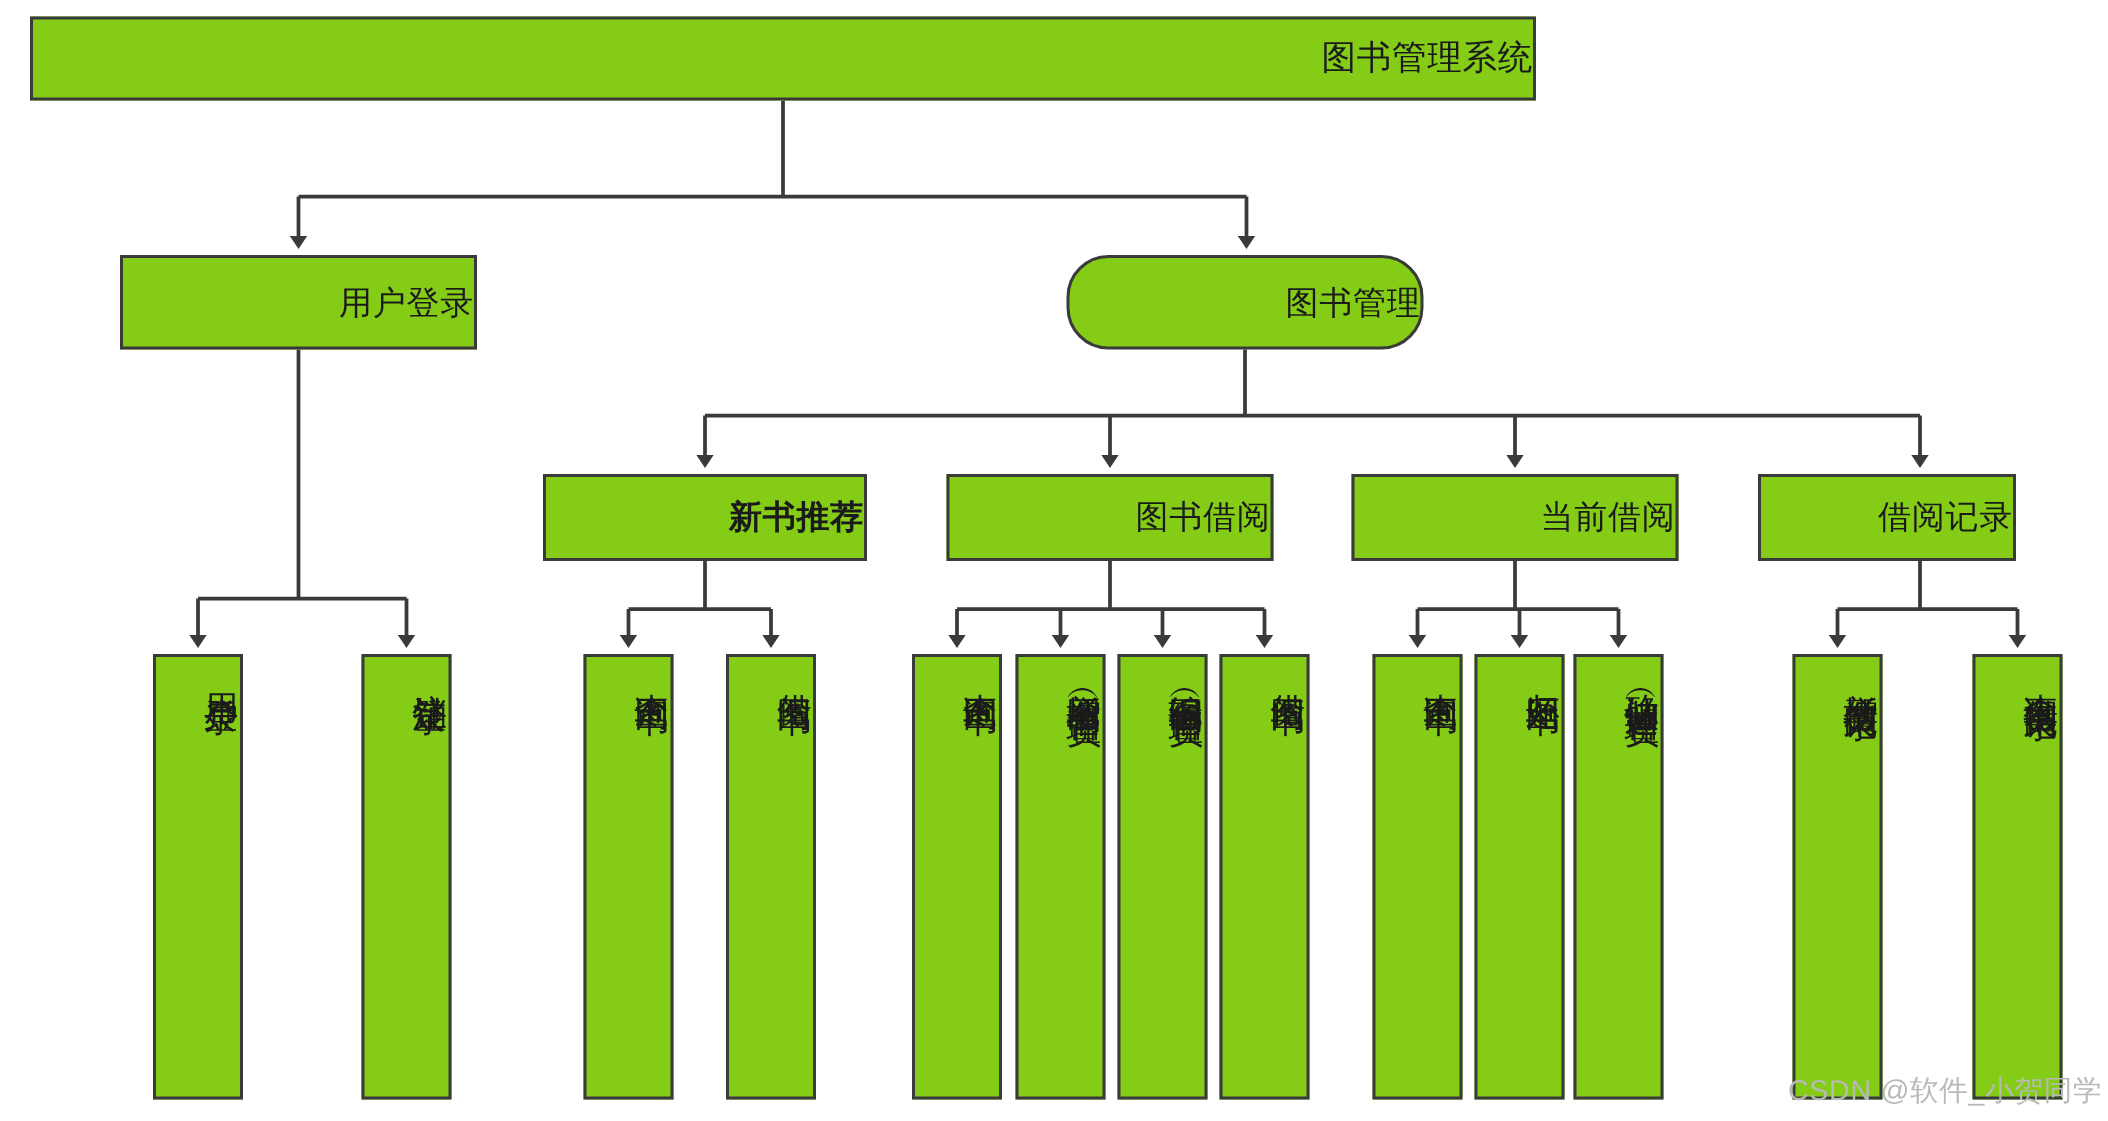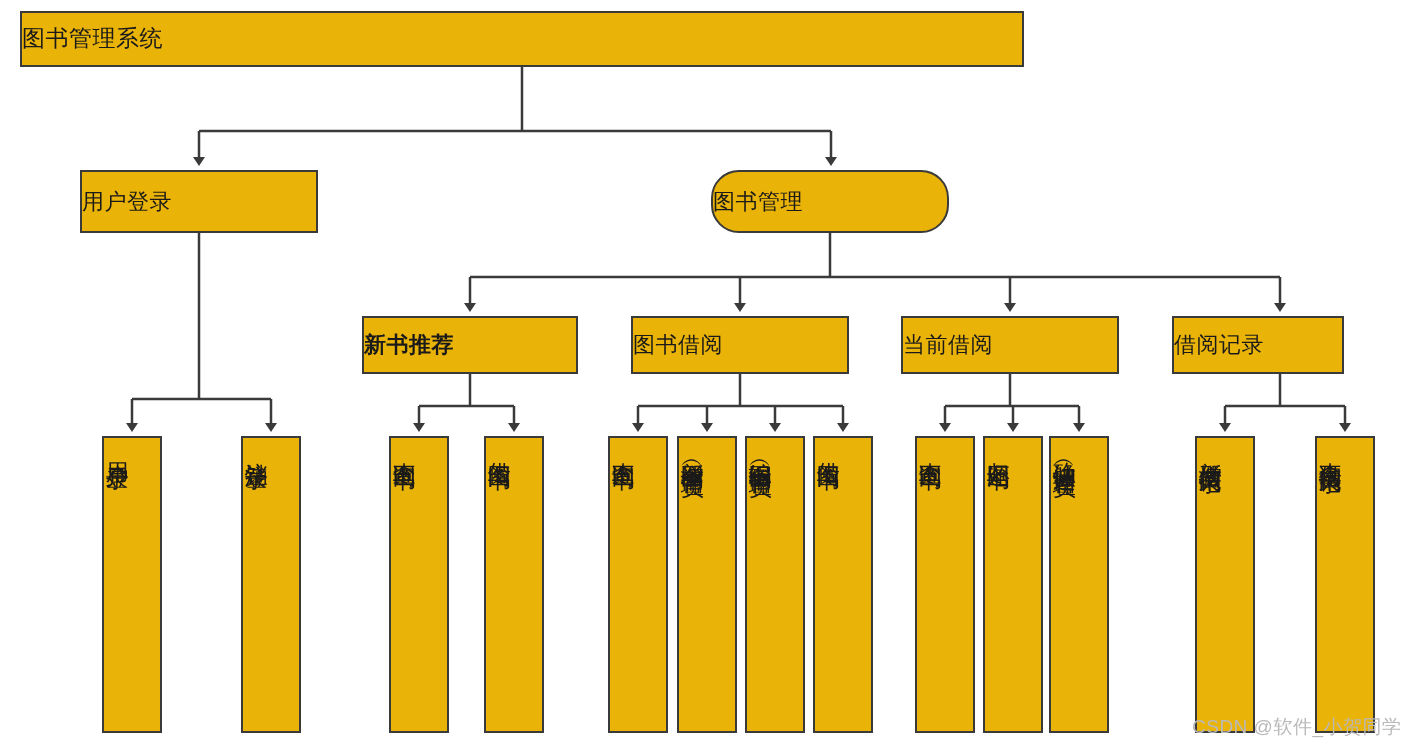--- a/index.html
+++ b/index.html
@@ -21,25 +21,25 @@
     position: absolute;
     left: 0;
     top: 0;
     width: 1405px;
     height: 747px;
     pointer-events: none;
   }
   .node {
     position: absolute;
     box-sizing: border-box;
-    background: #eab308;
+    background: #84cc16;
     border: 2.5px solid #3a3a3a;
     display: flex;
     align-items: center;
-    justify-content: flex-start;
+    justify-content: flex-end;
     color: #1a1a1a;
   }
   .node .label {
     display: block;
     text-align: center;
     line-height: 1.18;
     letter-spacing: 0.5px;
   }
   .node.h .label {
     font-size: 22px;

